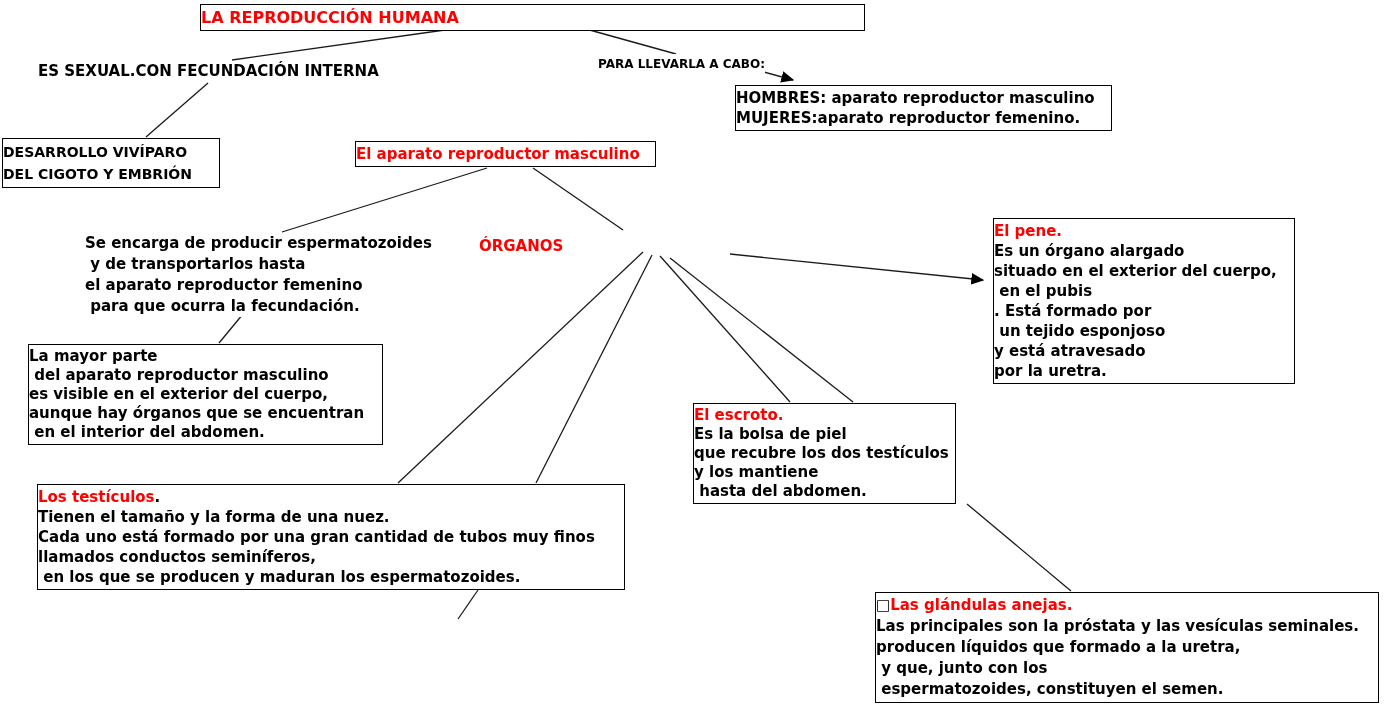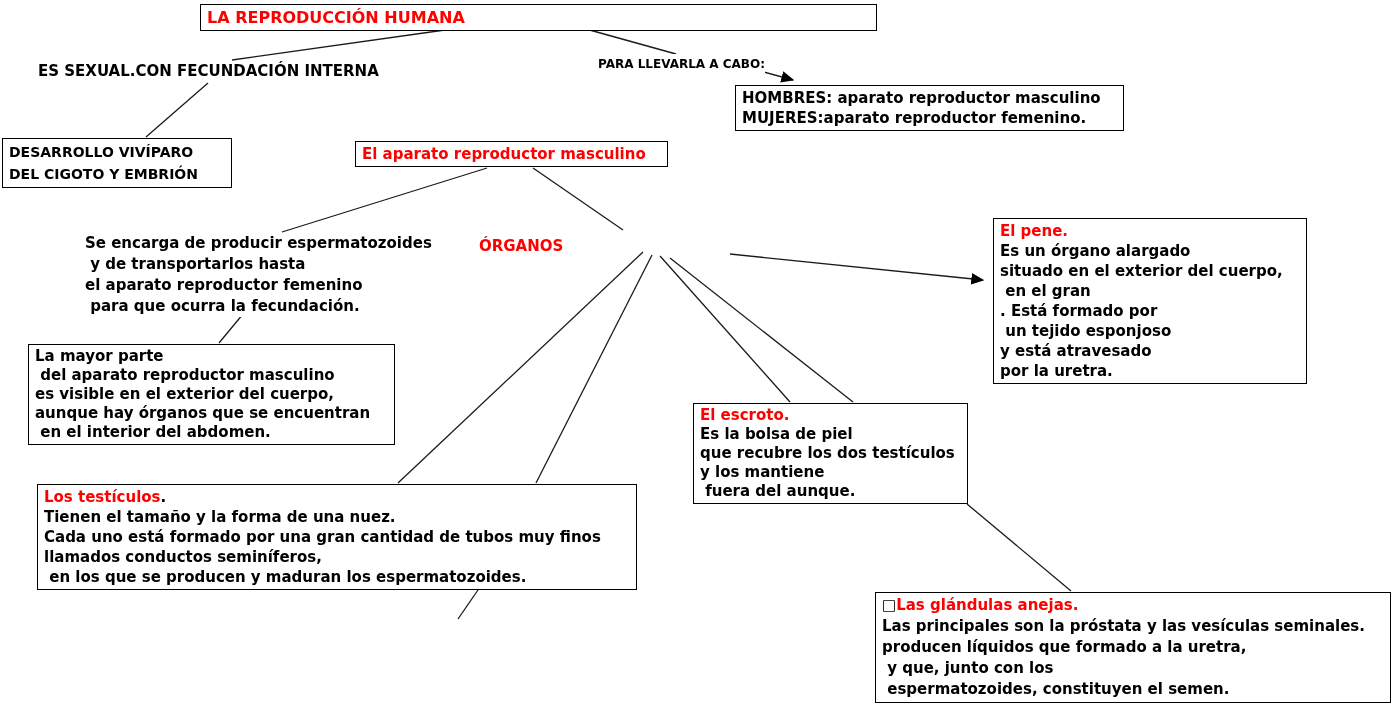--- a/index.html
+++ b/index.html
@@ -13,21 +13,21 @@
     overflow:hidden;
   }
   svg.wires{position:absolute;left:0;top:0;z-index:0;}
   .node{
     position:absolute;
     background:#ffffff;
     z-index:1;
     font-size:15px;
     line-height:20px;
   }
-  .thinbox{border:1px solid #000000;padding:2px 6px;}
+  .thinbox{border:1px solid #000000;padding:2px 0;}
   .line{white-space:pre;}
   .red{color:#ff0000;}
   .black{color:#000000;}
 </style>
 </head>
 <body>
 
 <div id="canvas">
 
   <svg class="wires" width="1398" height="727" viewBox="0 0 1398 727">
@@ -88,41 +88,41 @@
   </div>
 
   <div class="node" style="left:479px;top:236px;font-size:15px;">
     <span class="red line">ÓRGANOS</span>
   </div>
 
   <div class="node thinbox" style="left:993px;top:218px;width:300px;line-height:20px;">
     <div class="line"><span class="red">El pene.</span></div>
     <div class="line">Es un órgano alargado</div>
     <div class="line">situado en el exterior del cuerpo,</div>
-    <div class="line"> en el gran</div>
+    <div class="line"> en el pubis</div>
     <div class="line">. Está formado por</div>
     <div class="line"> un tejido esponjoso</div>
     <div class="line">y está atravesado</div>
     <div class="line">por la uretra.</div>
   </div>
 
   <div class="node thinbox" style="left:28px;top:344px;width:353px;line-height:19px;">
     <div class="line">La mayor parte</div>
     <div class="line"> del aparato reproductor masculino</div>
     <div class="line">es visible en el exterior del cuerpo,</div>
     <div class="line">aunque hay órganos que se encuentran</div>
     <div class="line"> en el interior del abdomen.</div>
   </div>
 
   <div class="node thinbox" style="left:693px;top:403px;width:261px;line-height:19px;">
     <div class="line"><span class="red">El escroto.</span></div>
     <div class="line">Es la bolsa de piel</div>
     <div class="line">que recubre los dos testículos</div>
     <div class="line">y los mantiene</div>
-    <div class="line"> fuera del aunque.</div>
+    <div class="line"> hasta del abdomen.</div>
   </div>
 
   <div class="node thinbox" style="left:37px;top:484px;width:586px;line-height:20px;">
     <div class="line"><span class="red">Los testículos</span><span class="black">.</span></div>
     <div class="line">Tienen el tamaño y la forma de una nuez.</div>
     <div class="line">Cada uno está formado por una gran cantidad de tubos muy finos</div>
     <div class="line">llamados conductos seminíferos,</div>
     <div class="line"> en los que se producen y maduran los espermatozoides.</div>
   </div>
 

